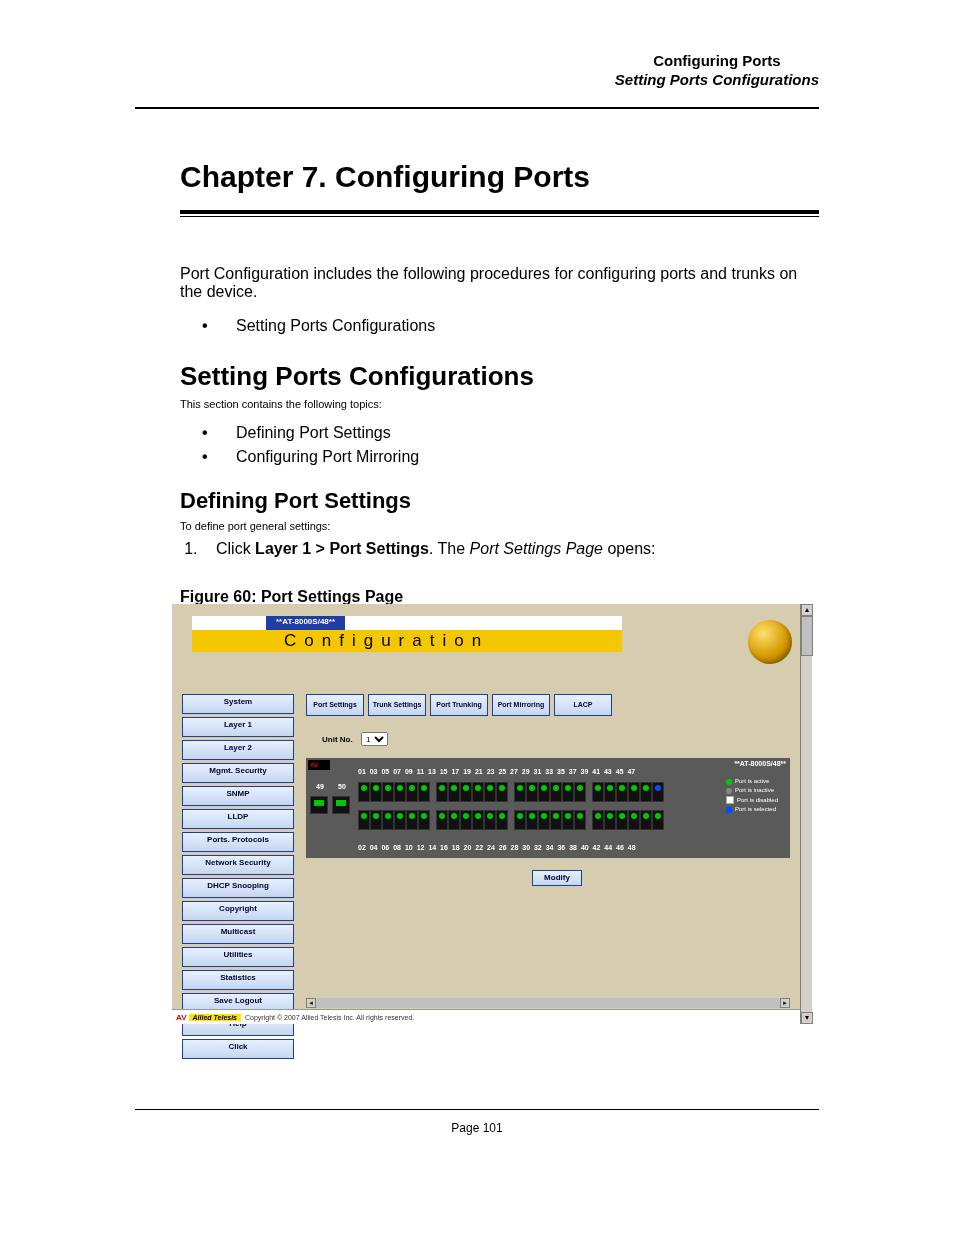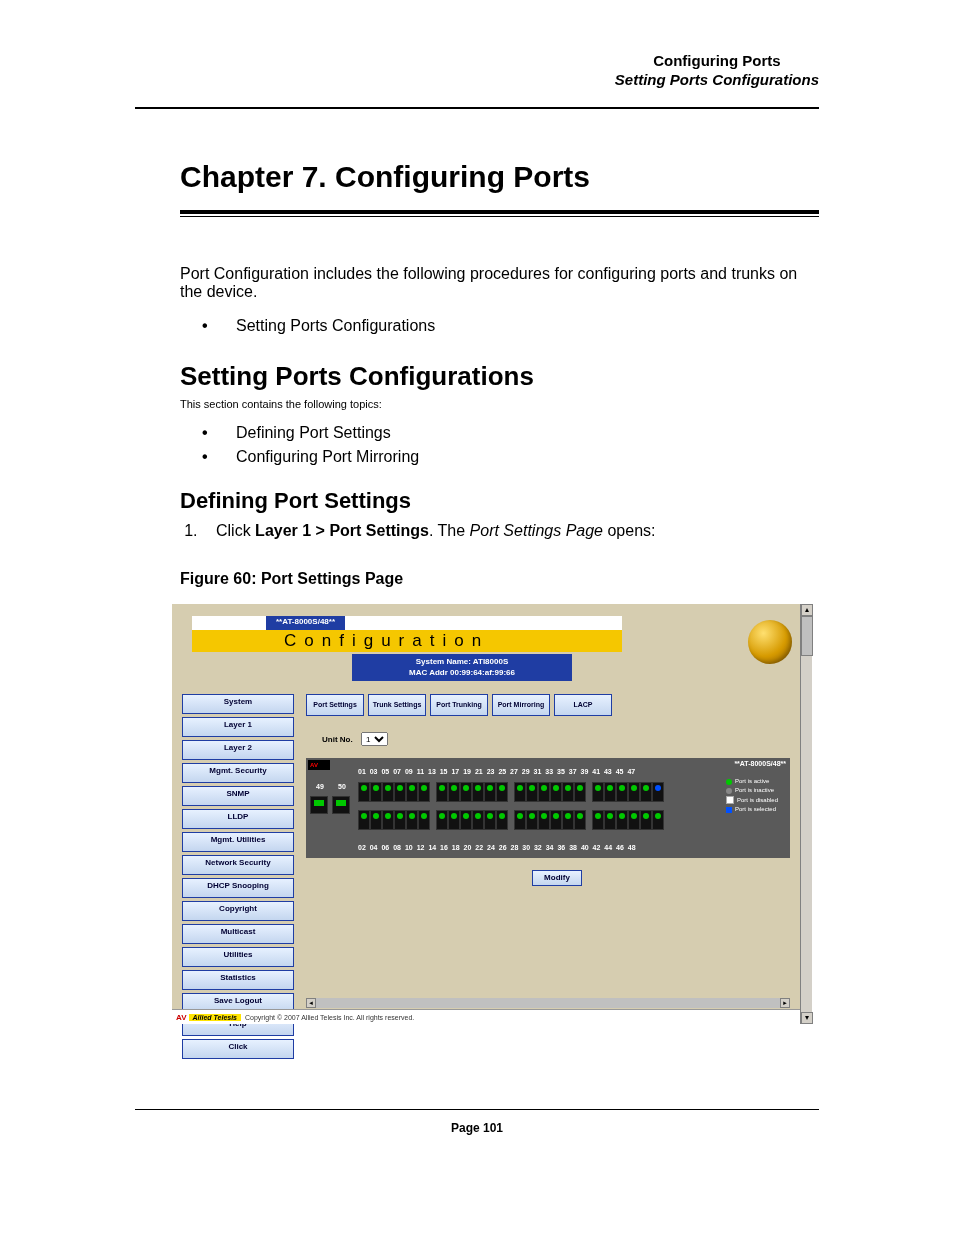--- a/index.html
+++ b/index.html
@@ -117,21 +117,20 @@
     bottom: 125px;
     height: 1px;
     background: #000;
   }
   .footer {
     position: absolute;
     left: 0; right: 0;
     bottom: 100px;
     text-align: center;
     font-size: 12px;
-    font-weight: bold;
   }
   
   .shot {
     position: absolute;
     top: 604px;
     left: 172px;
     width: 640px;
     height: 420px;
     box-sizing: border-box;
     background: #d6cdb0; 
@@ -446,50 +445,47 @@
     </ul>
 
     <h2 class="h2">Setting Ports Configurations</h2>
     <p class="p">This section contains the following topics:</p>
     <ul class="bullets">
       <li>Defining Port Settings</li>
       <li>Configuring Port Mirroring</li>
     </ul>
 
     <h3 class="h3">Defining Port Settings</h3>
+    <p class="p">To define port general settings:</p>
     <ol class="steps">
       <li>
         <span>Click </span><span class="bold">Layer 1 &gt; Port Settings</span><span>. The </span><span class="ital">Port Settings Page</span><span> opens:</span>
       </li>
     </ol>
 
     <p class="fig-caption">Figure 60:  Port Settings Page</p>
   </div>
 
   <div class="shot">
 
     <div class="titleband">
       <div class="tabstub">**AT-8000S/48**</div>
       <div class="yellowbar">Configuration</div>
     </div>
     <div class="globe"></div>
 
-    <div class="sysband">
-      <div><span>System Name:</span> <span>ATI8000S</span></div>
-      <div><span>MAC Addr</span> <span>00:99:64:af:99:66</span></div>
-    </div>
 
     <div class="leftnav">
       <div class="navbtn">System</div>
       <div class="navbtn">Layer 1</div>
       <div class="navbtn">Layer 2</div>
       <div class="navbtn">Mgmt. Security</div>
       <div class="navbtn">SNMP</div>
       <div class="navbtn">LLDP</div>
-      <div class="navbtn">Mgmt. Utilities</div>
+      <div class="navbtn">Ports. Protocols</div>
       <div class="navbtn">Network Security</div>
       <div class="navbtn">DHCP Snooping</div>
       <div class="navbtn">Copyright</div>
       <div class="navbtn">Multicast</div>
       <div class="navbtn">Utilities</div>
       <div class="navbtn">Statistics</div>
       <div class="navbtn">Save Logout</div>
       <div class="navbtn">Help</div>
       <div class="navbtn">Click</div>
     </div>

